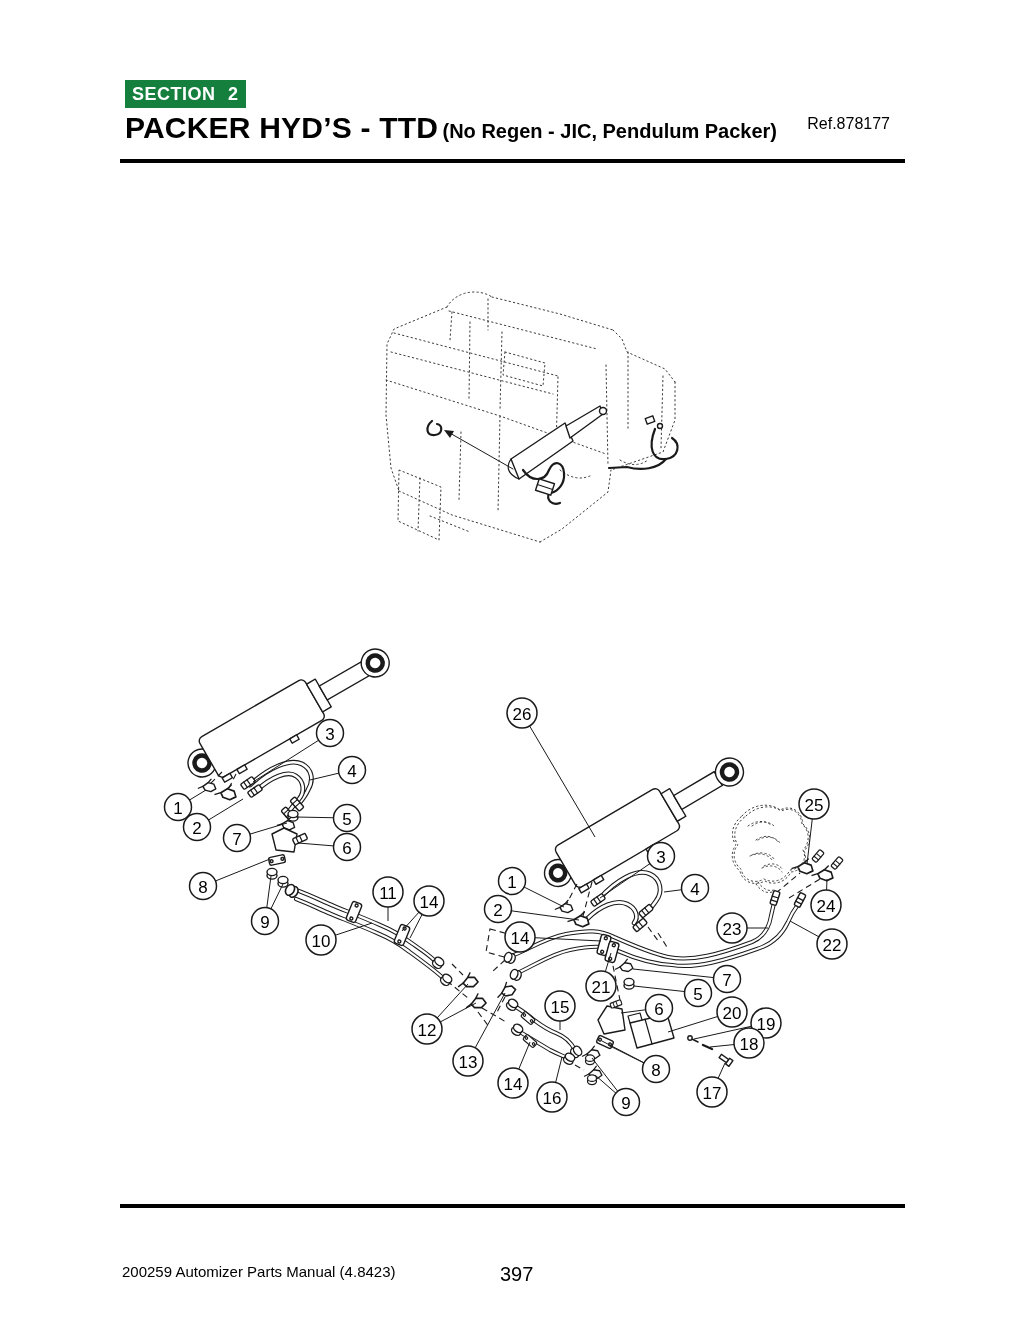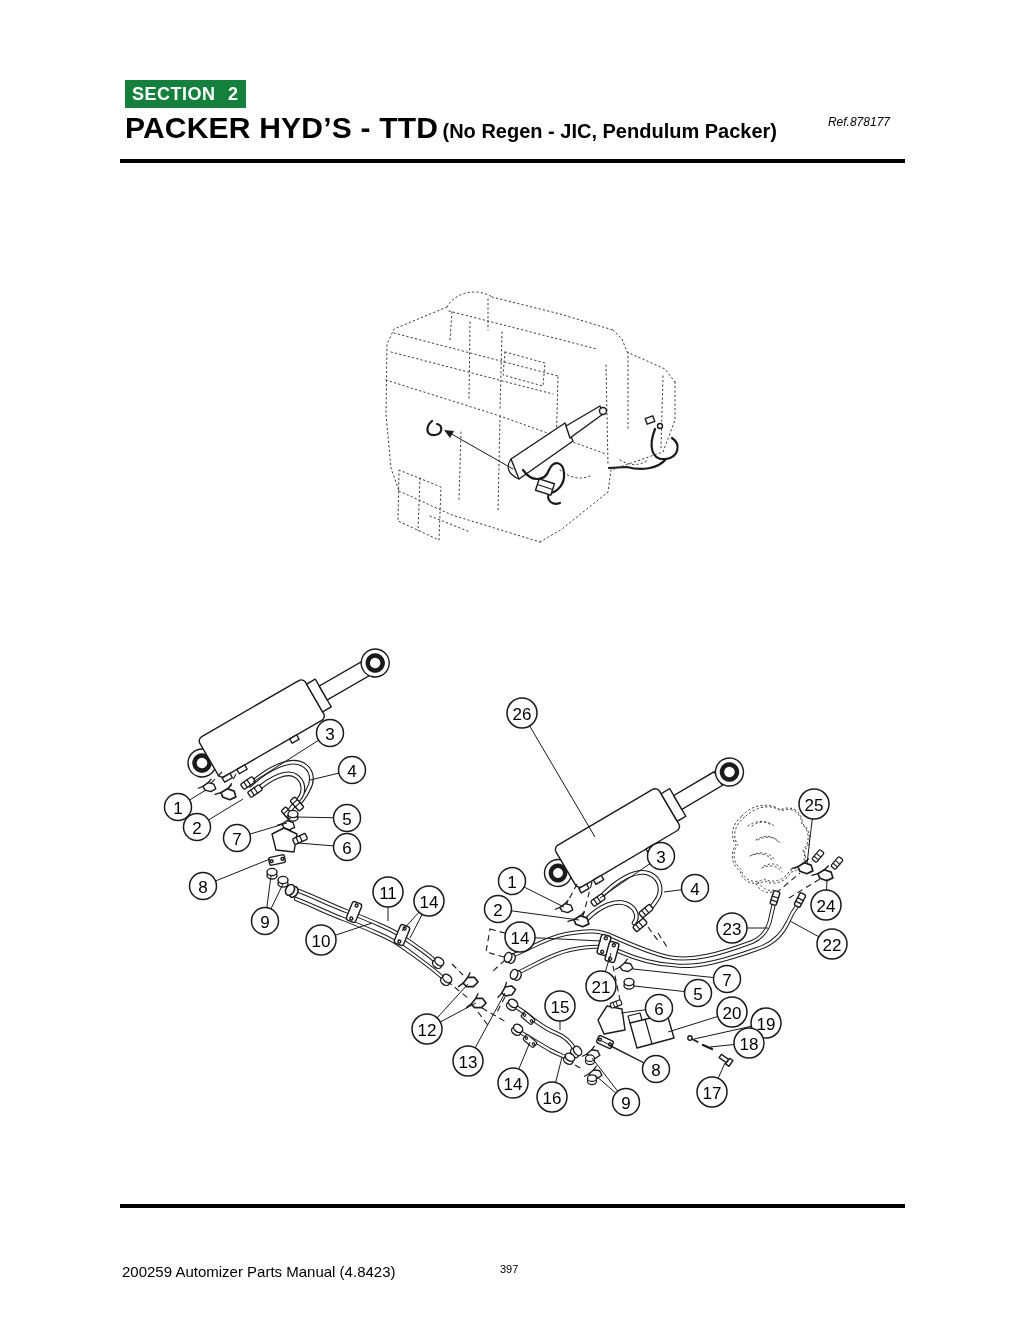--- a/index.html
+++ b/index.html
@@ -5,27 +5,27 @@
   html,body{margin:0;padding:0;background:#e8e8e8;}
   #page{position:relative;width:1024px;height:1326px;background:#ffffff;margin:0 auto;
         font-family:"Liberation Sans",sans-serif;color:#000;overflow:hidden;}
   
   #hdr{position:absolute;left:0;top:0;width:100%;}
   .section-badge{position:absolute;left:125px;top:80px;height:28px;background:#15803d;color:#fff;
         font-weight:bold;font-size:18px;line-height:28px;padding:0 7px;word-spacing:7px;letter-spacing:.5px;}
   .page-title-row{position:absolute;left:125px;top:111px;white-space:nowrap;}
   .page-title{font-weight:bold;font-size:30px;letter-spacing:.2px;display:inline;text-align:right;}
   .page-subtitle{font-weight:bold;font-size:20px;display:inline;text-align:right;}
-  .ref-num{position:absolute;right:134px;top:115px;font-size:12px;font-style:italic;}
+  .ref-num{position:absolute;right:134px;top:115px;font-size:16px;}
   .rule{position:absolute;left:120px;width:785px;height:4px;background:#000;}
   #rule-top{top:159px;}
   #rule-bottom{top:1204px;}
   
   .footer-left{position:absolute;left:122px;top:1263px;font-size:15px;}
-  .footer-page{position:absolute;left:500px;top:1263px;font-size:11px;}
+  .footer-page{position:absolute;left:500px;top:1263px;font-size:20px;}
   
   #diagram{position:absolute;left:0;top:0;width:1024px;height:1326px;}
   .ln{fill:none;stroke:#1a1a1a;stroke-width:1.2;stroke-linecap:round;stroke-linejoin:round;}
   .part{fill:#fff;stroke:#1a1a1a;stroke-width:1.4;stroke-linejoin:round;}
   .ring{fill:none;stroke:#1a1a1a;stroke-width:4.5;}
   .dot{fill:none;stroke:#3a3a3a;stroke-width:1;stroke-dasharray:1.4 3;stroke-linecap:round;}
   .dash{fill:none;stroke:#1a1a1a;stroke-width:1.1;stroke-dasharray:6 4;}
   .hoseO{fill:none;stroke:#1a1a1a;stroke-width:4.8;stroke-linecap:round;}
   .hoseI{fill:none;stroke:#ffffff;stroke-width:2.6;stroke-linecap:round;}
   .tubeO{fill:none;stroke:#1a1a1a;stroke-width:4.2;stroke-linecap:round;}

